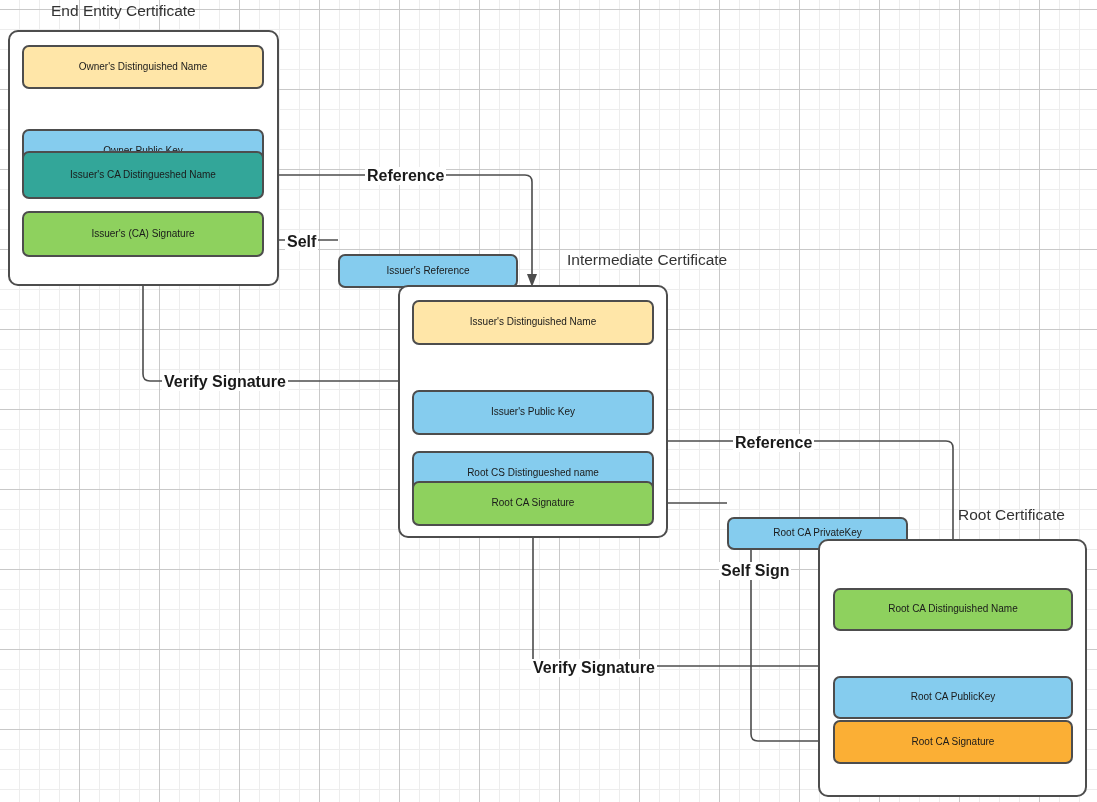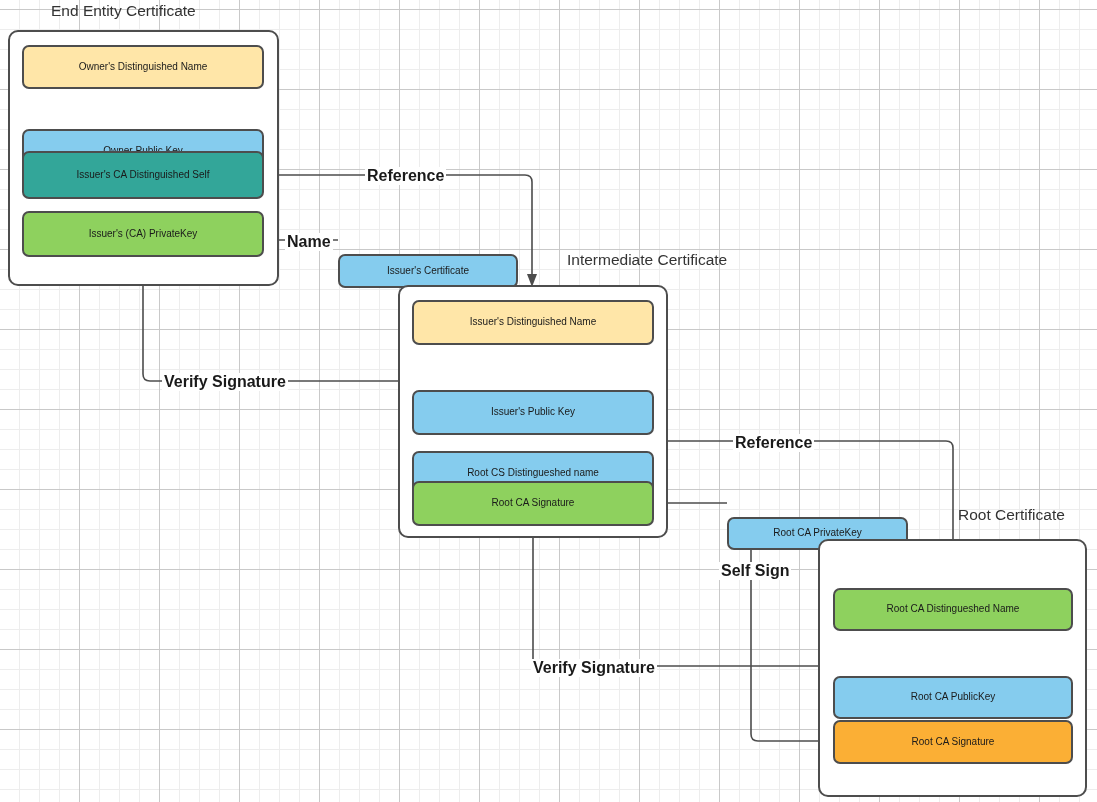--- a/index.html
+++ b/index.html
@@ -125,49 +125,49 @@
   <div class="caption" style="left:567px; top:251px;">Intermediate Certificate</div>
 
   <div class="caption" style="left:958px; top:506px;">Root Certificate</div>
 
   <div class="container-box" style="left:8px; top:30px; width:271px; height:256px;"></div>
 
   <div class="node fill-yellow" style="left:22px; top:45px; width:242px; height:44px;">Owner's Distinguished Name</div>
 
   <div class="node fill-blue" style="left:22px; top:99px; width:242px; height:44px;">Owner Public  Key</div>
 
-  <div class="node fill-teal" style="left:22px; top:151px; width:242px; height:48px;">Issuer's CA Distinguished Self</div>
+  <div class="node fill-teal" style="left:22px; top:151px; width:242px; height:48px;">Issuer's CA Distingueshed Name</div>
 
-  <div class="node fill-green" style="left:22px; top:211px; width:242px; height:46px;">Issuer's (CA) PrivateKey</div>
+  <div class="node fill-green" style="left:22px; top:211px; width:242px; height:46px;">Issuer's (CA) Signature</div>
 
-  <div class="node fill-blue" style="left:338px; top:224px; width:180px; height:34px;">Issuer's Certificate</div>
+  <div class="node fill-blue" style="left:338px; top:224px; width:180px; height:34px;">Issuer's Reference</div>
 
   <div class="container-box" style="left:398px; top:285px; width:270px; height:253px;"></div>
 
   <div class="node fill-yellow" style="left:412px; top:300px; width:242px; height:45px;">Issuer's Distinguished Name</div>
 
   <div class="node fill-blue" style="left:412px; top:421px; width:242px; height:45px;">Root CS Distingueshed name</div>
 
   <div class="node fill-blue" style="left:412px; top:360px; width:242px; height:45px;">Issuer's Public  Key</div>
 
   <div class="node fill-green" style="left:412px; top:481px; width:242px; height:45px;">Root CA Signature</div>
 
   <div class="node fill-blue" style="left:727px; top:487px; width:181px; height:33px;">Root CA PrivateKey</div>
 
   <div class="container-box" style="left:818px; top:539px; width:269px; height:258px;"></div>
 
-  <div class="node fill-green2" style="left:833px; top:588px; width:240px; height:43px;">Root CA Distingueshed Name</div>
+  <div class="node fill-green2" style="left:833px; top:588px; width:240px; height:43px;">Root CA Distinguished Name</div>
 
   <div class="node fill-blue" style="left:833px; top:646px; width:240px; height:43px;">Root CA PublicKey</div>
 
   <div class="node fill-orange" style="left:833px; top:720px; width:240px; height:44px;">Root CA Signature</div>
 
   <div class="edge-label" style="left:365px; top:167px;">Reference</div>
 
-  <div class="edge-label" style="left:285px; top:233px;">Name</div>
+  <div class="edge-label" style="left:285px; top:233px;">Self</div>
 
   <div class="edge-label" style="left:162px; top:373px;">Verify Signature</div>
 
   <div class="edge-label" style="left:733px; top:434px;">Reference</div>
 
   <div class="edge-label" style="left:531px; top:659px;">Verify Signature</div>
 
   <div class="edge-label" style="left:719px; top:562px;">Self Sign</div>
 
 </div>

